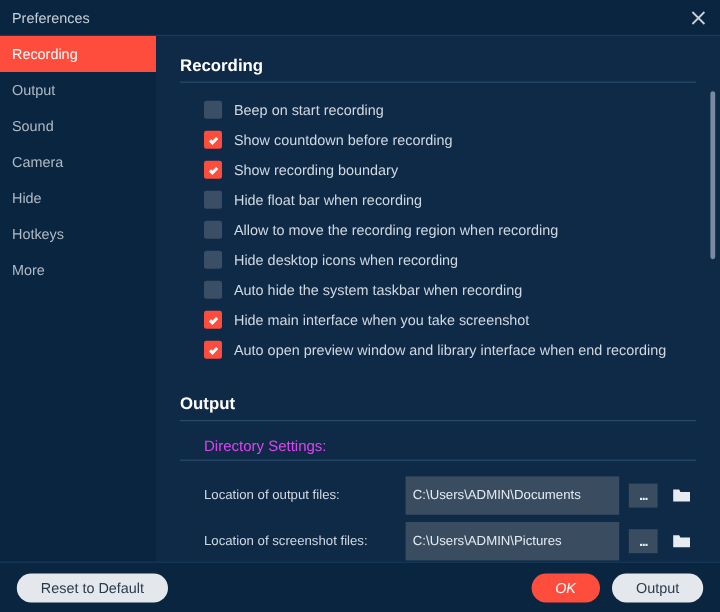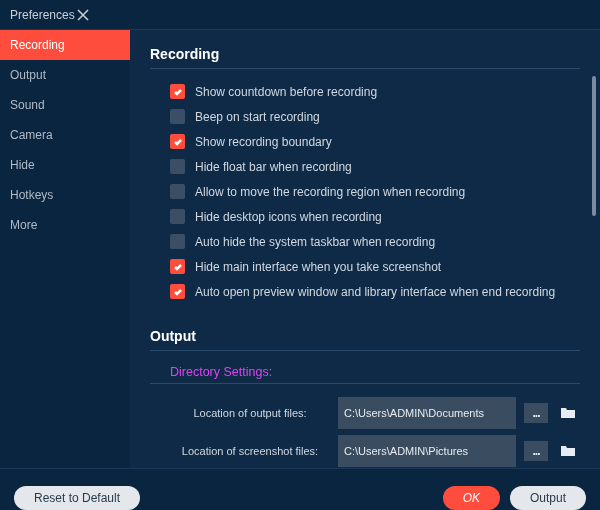--- a/index.html
+++ b/index.html
@@ -1,43 +1,43 @@
 <!DOCTYPE html>
 <html><head>
 <meta charset="utf-8">
 <style>
 * { box-sizing: border-box; margin: 0; padding: 0; }
 body { font-family: -apple-system, "Segoe UI", Arial, sans-serif; font-size: 12px; background: #0a2540; color: #c8d0d8; width: 600px; height: 510px; overflow: hidden; }
 .window { width: 600px; height: 510px; background: #0f2a47; display: flex; flex-direction: column; }
-.titlebar { height: 30px; background: #0a2540; display: flex; align-items: center; justify-content: flex-start; padding: 0 10px; border-bottom: 1px solid #1a3a5c; }
+.titlebar { height: 30px; background: #0a2540; display: flex; align-items: center; justify-content: space-between; padding: 0 10px; border-bottom: 1px solid #1a3a5c; }
 .titlebar .title { color: #c8d0d8; font-size: 12px; }
 .titlebar .close { width: 16px; height: 16px; display: flex; align-items: center; justify-content: center; cursor: pointer; }
 .titlebar .close svg { stroke: #c8d0d8; stroke-width: 1.5; }
 .body { flex: 1; display: flex; overflow: hidden; }
 .sidebar { width: 130px; background: #0a2540; padding-top: 0; }
 .sidebar .item { padding: 8px 10px; color: #b0bac4; cursor: pointer; font-size: 12px; }
 .sidebar .item.active { background: #ff4d3d; color: #fff; }
 .content { flex: 1; position: relative; overflow: hidden; padding: 14px 20px 8px 20px; }
 .scroll-ind { position: absolute; right: 4px; top: 46px; width: 4px; height: 140px; background: #7a8aa0; border-radius: 2px; }
 .section-title { color: #fff; font-weight: bold; font-size: 14px; padding: 2px 0 6px 0; border-bottom: 1px solid #2a4a6c; margin-bottom: 10px; }
 .subsection-title { color: #d946ef; font-size: 12.5px; padding: 4px 0 4px 20px; border-bottom: 1px solid #2a4a6c; margin: 10px 0 10px 0; }
 .checks { padding-left: 20px; }
 .check-row { display: flex; align-items: center; gap: 10px; padding: 5px 0; }
 .cbox { width: 15px; height: 15px; border-radius: 2px; flex: 0 0 15px; display: flex; align-items: center; justify-content: center; cursor: pointer; }
 .cbox.off { background: #3a4f66; }
 .cbox.on { background: #ff4d3d; }
 .cbox.on svg { stroke: #fff; stroke-width: 2.5; fill: none; }
 .check-label { color: #d0d8e0; }
 .form-row { display: flex; align-items: center; gap: 8px; padding: 3px 0 3px 20px; }
-.form-label { color: #d0d8e0; width: 160px; text-align: center; font-size: 11px; }
+.form-label { color: #d0d8e0; width: 160px; text-align: left; font-size: 11px; }
 .text-field { flex: 1; height: 32px; background: #3a4c60; border: none; color: #e6ecf2; padding: 0 6px; font-size: 11px; }
 .path-btn { width: 24px; height: 20px; background: #3a4c60; display: flex; align-items: center; justify-content: center; cursor: pointer; font-weight: bold; color: #e6ecf2; font-size: 12px; letter-spacing: -1px; }
 .folder-btn { width: 24px; height: 20px; display: flex; align-items: center; justify-content: center; cursor: pointer; }
 .folder-btn svg { fill: #e6ecf2; }
-.footer { height: 42px; background: #0a2540; border-top: 1px solid #1a3a5c; display: flex; align-items: flex-end; justify-content: space-between; padding: 0 14px; }
+.footer { height: 42px; background: #0a2540; border-top: 1px solid #1a3a5c; display: flex; align-items: center; justify-content: space-between; padding: 0 14px; }
 .btn { height: 24px; border-radius: 12px; padding: 0 20px; font-size: 12px; display: flex; align-items: center; justify-content: center; cursor: pointer; border: none; }
 .btn-default { background: #e4e8ec; color: #2a3a4c; }
 .btn-primary { background: #ff4d3d; color: #fff; font-style: italic; }
 .footer-right { display: flex; gap: 10px; }
 .output-block { margin-top: 22px; }
 </style>
 </head>
 <body>
 
 <div class="window">
@@ -63,30 +63,30 @@
       <div class="item"><span>More</span></div>
     </div>
 
     <div class="content">
       <div class="scroll-ind"></div>
 
       <div class="section-title">Recording</div>
 
       <div class="checks">
         <div class="check-row">
+          <div class="cbox off"></div>
+          <span class="check-label">Beep on start recording</span>
+        </div>
+        <div class="check-row">
           <div class="cbox on">
               <svg width="10" height="10" viewBox="0 0 10 10">
                 <path d="M2 5 L4 7 L8 3"></path>
               </svg>
             </div>
           <span class="check-label">Show countdown before recording</span>
-        </div>
-        <div class="check-row">
-          <div class="cbox off"></div>
-          <span class="check-label">Beep on start recording</span>
         </div>
         <div class="check-row">
           <div class="cbox on">
               <svg width="10" height="10" viewBox="0 0 10 10">
                 <path d="M2 5 L4 7 L8 3"></path>
               </svg>
             </div>
           <span class="check-label">Show recording boundary</span>
         </div>
         <div class="check-row">

